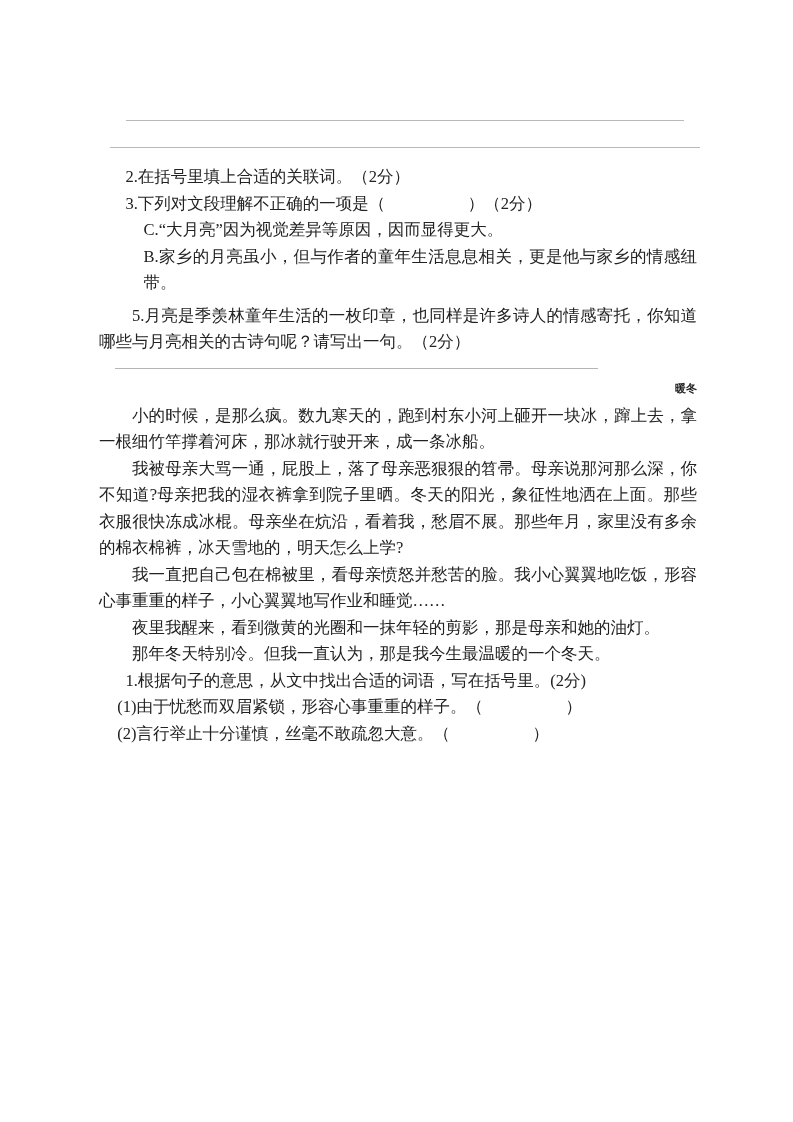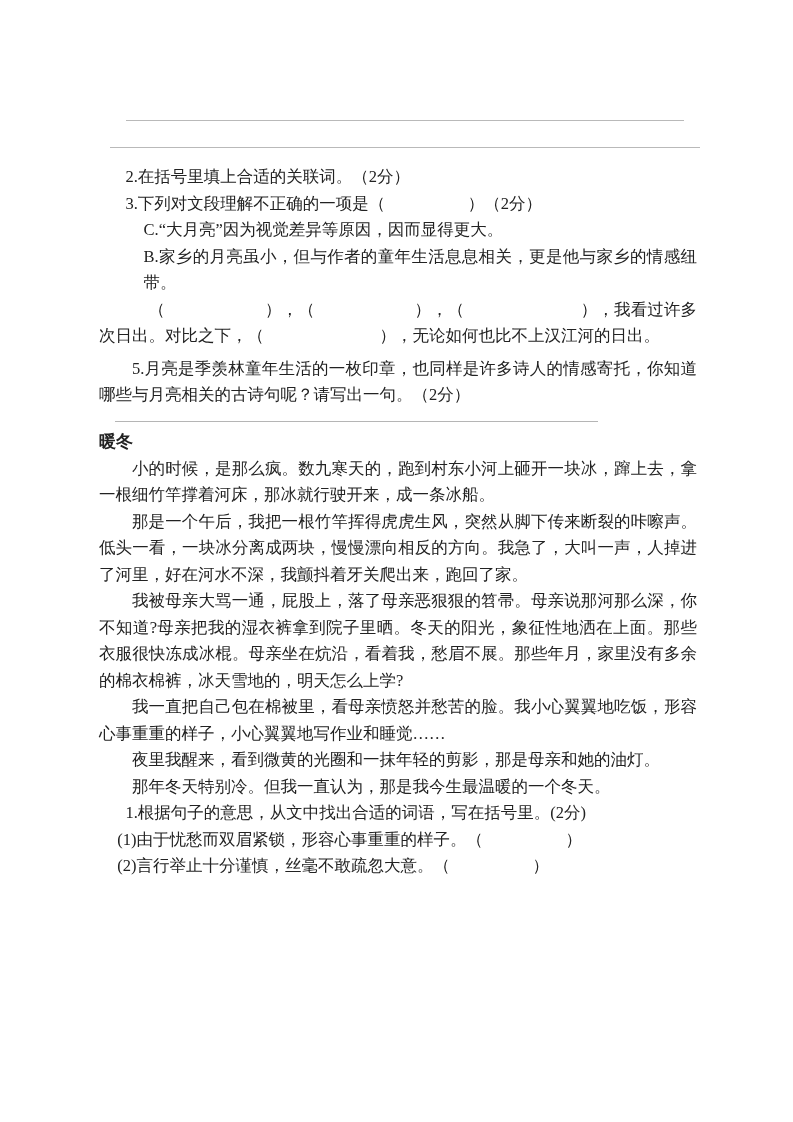--- a/index.html
+++ b/index.html
@@ -36,53 +36,51 @@
   .sub-item  { text-indent: 1.1em; }   
   .q5-gap    { margin-top: 6px; }
 
   .divider {
     height: 0;
     border-top: 1px solid #b5b5b5;
     width: 483px;
     margin: 12px 0 6px 16px;
   }
   .passage-title {
-    text-align: left;
+    text-align: right;
     font-weight: bold;
-    font-size: 17px;
+    font-size: 11px;
     line-height: 27px;
     margin: 2px 0 1px 0;
   }
 </style>
 </head>
 <body>
 
 <div class="page">
 
   <div class="rule rule-1"></div>
   <div class="rule rule-2"></div>
 
   <div class="content">
 
     <p class="indent-q">2.在括号里填上合适的关联词。（2分）</p>
 
     <p class="indent-q">3.下列对文段理解不正确的一项是（　　　　　）（2分）</p>
     <p class="opt">C.“大月亮”因为视觉差异等原因，因而显得更大。</p>
     <p class="opt">B.家乡的月亮虽小，但与作者的童年生活息息相关，更是他与家乡的情感纽带。</p>
 
-    <p class="indent-3">（　　　　　　），（　　　　　　），（　　　　　　　），我看过许多次日出。对比之下，（　　　　　　　），无论如何也比不上汉江河的日出。</p>
 
     <p class="indent-2 q5-gap">5.月亮是季羡林童年生活的一枚印章，也同样是许多诗人的情感寄托，你知道哪些与月亮相关的古诗句呢？请写出一句。（2分）</p>
 
     <div class="divider"></div>
 
     <h3 class="passage-title">暖冬</h3>
 
     <p class="indent-2">小的时候，是那么疯。数九寒天的，跑到村东小河上砸开一块冰，蹿上去，拿一根细竹竿撑着河床，那冰就行驶开来，成一条冰船。</p>
-    <p class="indent-2">那是一个午后，我把一根竹竿挥得虎虎生风，突然从脚下传来断裂的咔嚓声。低头一看，一块冰分离成两块，慢慢漂向相反的方向。我急了，大叫一声，人掉进了河里，好在河水不深，我颤抖着牙关爬出来，跑回了家。</p>
     <p class="indent-2">我被母亲大骂一通，屁股上，落了母亲恶狠狠的笤帚。母亲说那河那么深，你不知道?母亲把我的湿衣裤拿到院子里晒。冬天的阳光，象征性地洒在上面。那些衣服很快冻成冰棍。母亲坐在炕沿，看着我，愁眉不展。那些年月，家里没有多余的棉衣棉裤，冰天雪地的，明天怎么上学?</p>
     <p class="indent-2">我一直把自己包在棉被里，看母亲愤怒并愁苦的脸。我小心翼翼地吃饭，形容心事重重的样子，小心翼翼地写作业和睡觉……</p>
     <p class="indent-2">夜里我醒来，看到微黄的光圈和一抹年轻的剪影，那是母亲和她的油灯。</p>
     <p class="indent-2">那年冬天特别冷。但我一直认为，那是我今生最温暖的一个冬天。</p>
 
     <p class="indent-q">1.根据句子的意思，从文中找出合适的词语，写在括号里。(2分)</p>
     <p class="sub-item">(1)由于忧愁而双眉紧锁，形容心事重重的样子。（　　　　　）</p>
     <p class="sub-item">(2)言行举止十分谨慎，丝毫不敢疏忽大意。（　　　　　）</p>
 
   </div>

